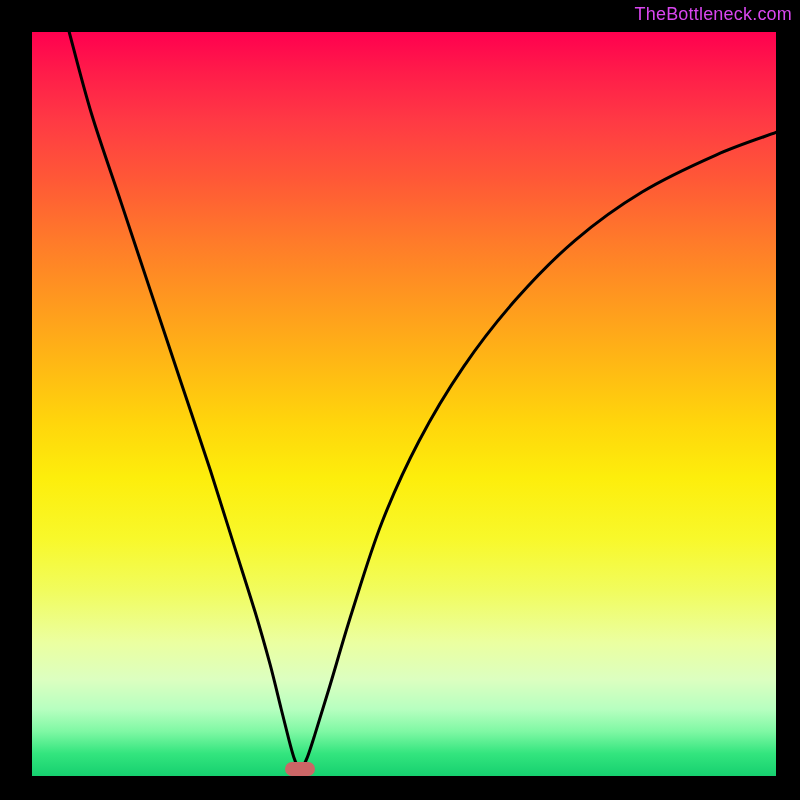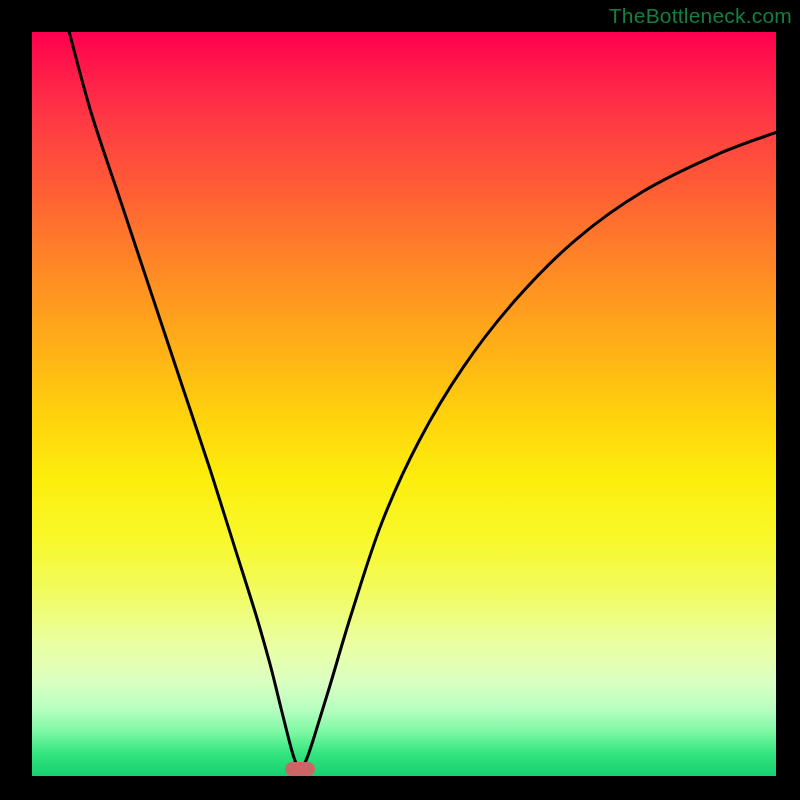--- a/index.html
+++ b/index.html
@@ -45,22 +45,22 @@
       #b7ffc0 91%,
       #7ff8a4 94%,
       #33e57e 97%,
       #16d06f 100%
     );
   }
   .watermark {
     position: absolute;
     top: 4px;
     right: 8px;
-    color: #15803d;
-    font-size: 21px;
+    color: #d946ef;
+    font-size: 18px;
     font-weight: 500;
     letter-spacing: 0.2px;
     user-select: none;
   }
   svg.curve {
     position: absolute;
     top: 0;
     left: 0;
     width: 744px;
     height: 744px;

